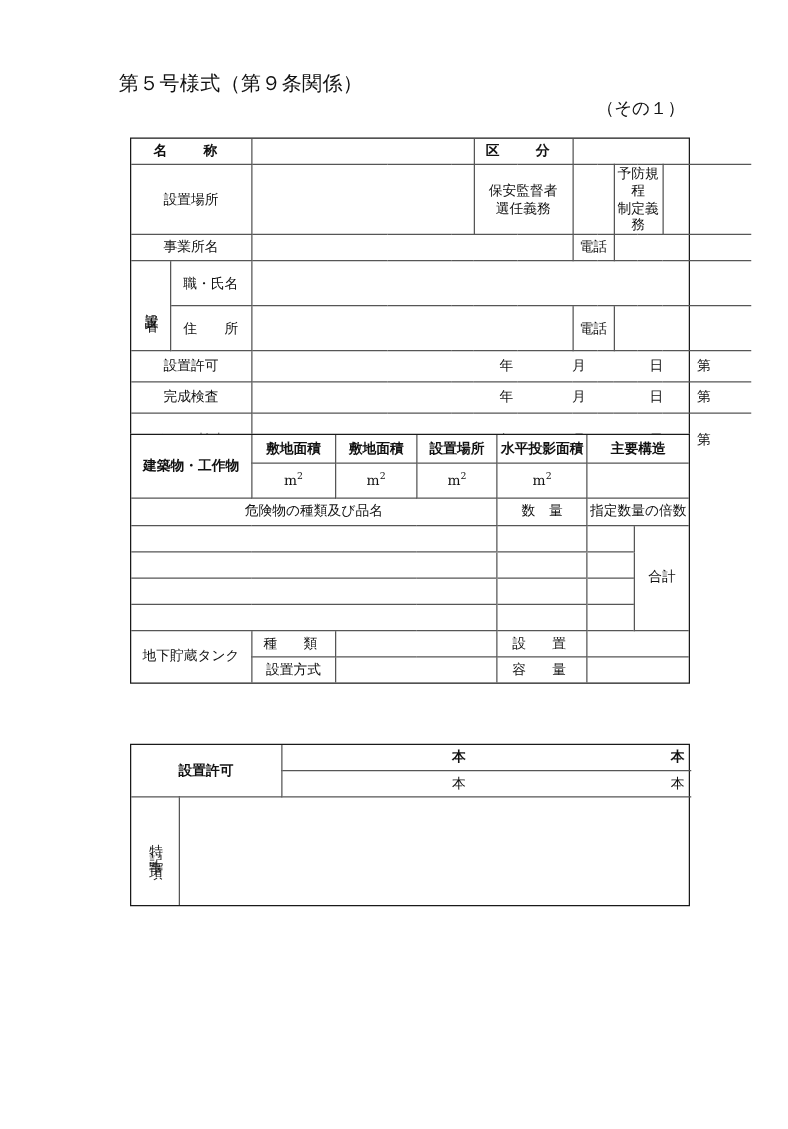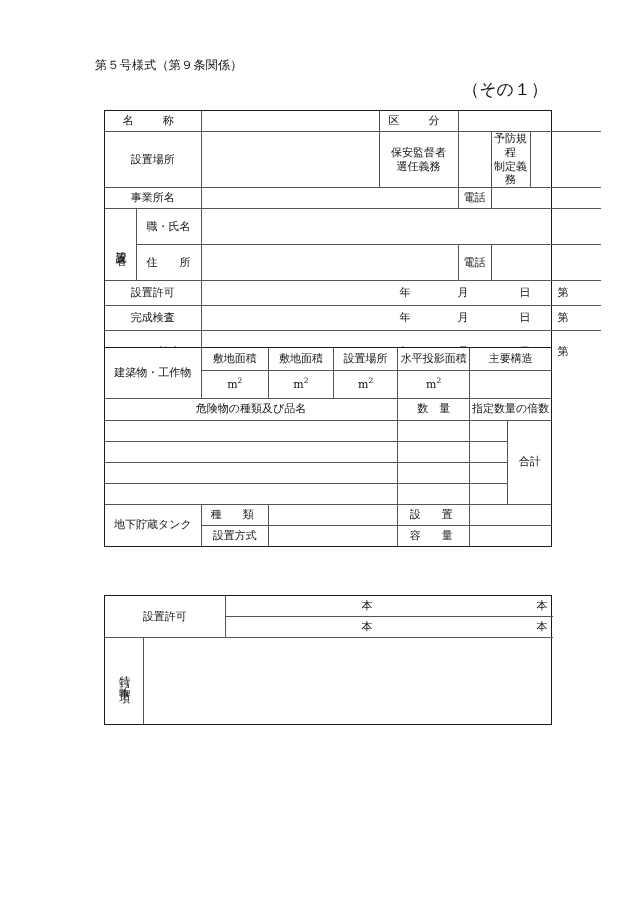--- a/index.html
+++ b/index.html
@@ -21,31 +21,31 @@
     left: 0; top: 0;
     width: 630px;
     height: 903px;
   }
 
   
   .form-code {
     position: absolute;
     left: 95px;
     top: 57px;
-    font-size: 12px;
+    font-size: 16px;
     letter-spacing: 0.3px;
     white-space: nowrap;
   }
   .sheet-no {
     position: absolute;
     left: 0;
     top: 78px;
     width: 548px;
     text-align: right;
-    font-size: 17px;
+    font-size: 14px;
     white-space: nowrap;
   }
   .doc-title {
     position: absolute;
     left: 104px;
     top: 93px;
     width: 448px;
     text-align: center;
     font-size: 11.5px;
     letter-spacing: 4.5px;
@@ -70,21 +70,21 @@
   table.grid td {
     border: 0.8px solid #565656;
     font-size: 11px;
     padding: 0;
     text-align: center;
     vertical-align: middle;
     line-height: 1.25;
     height: 20px;
     overflow: hidden;
   }
-  table.grid td.noborder-t { border-top: none; }
+  table.grid td.noborder-t { border-top: none; font-weight: bold; }
   table.grid td.noborder-b { border-bottom: none; }
   table.grid td.noborder-l { border-left: none; }
   table.grid td.noborder-r { border-right: none; }
 
   .lbl { font-size: 11px; white-space: nowrap; }
   .sp2 { letter-spacing: 9px; text-indent: 9px; }   
   .sp1 { letter-spacing: 5px; text-indent: 5px; text-align: center; }
   .two-line { font-size: 10.5px; line-height: 1.12; }
 
   

